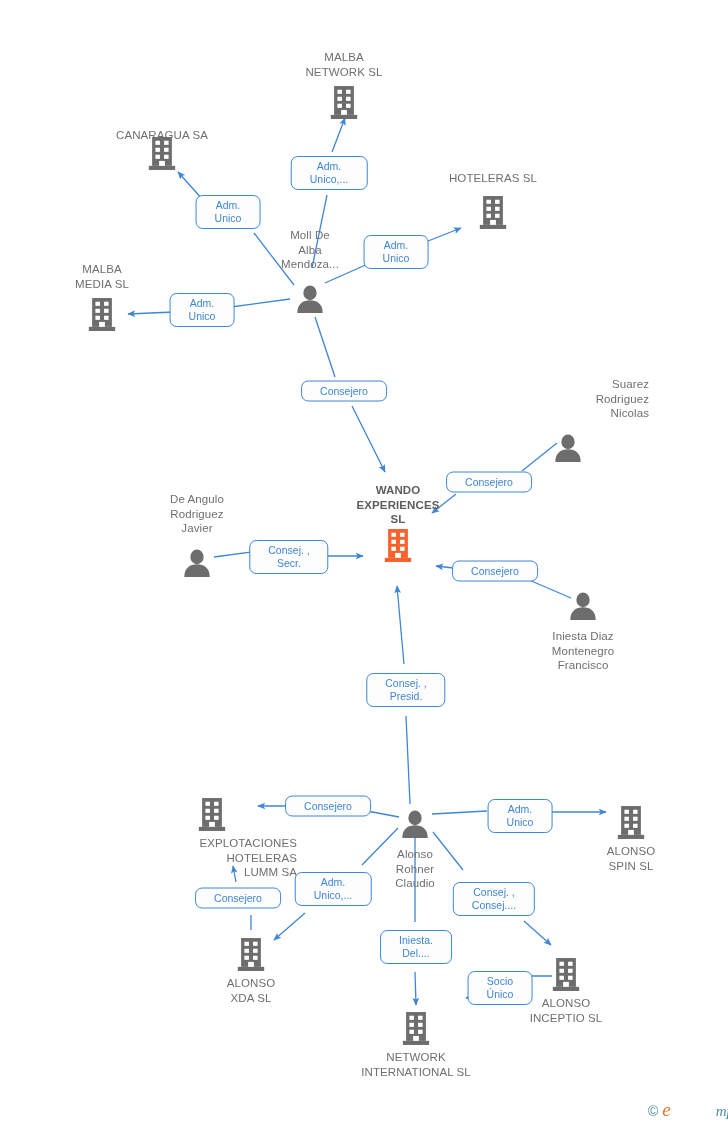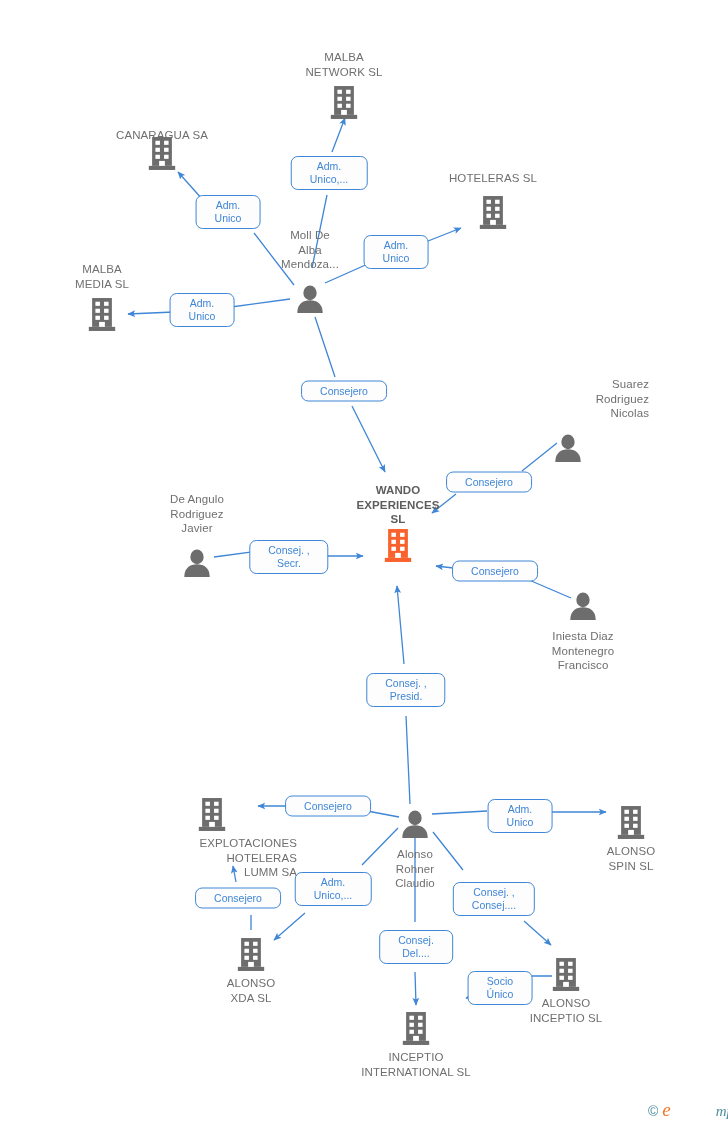--- a/index.html
+++ b/index.html
@@ -322,21 +322,21 @@
           <rect x="9" y="5.5" width="5.5" height="5" fill="#fff"></rect>
           <rect x="19.5" y="5.5" width="5.5" height="5" fill="#fff"></rect>
           <rect x="9" y="14" width="5.5" height="5" fill="#fff"></rect>
           <rect x="19.5" y="14" width="5.5" height="5" fill="#fff"></rect>
           <rect x="9" y="22.5" width="5.5" height="5" fill="#fff"></rect>
           <rect x="19.5" y="22.5" width="5.5" height="5" fill="#fff"></rect>
           <rect x="13.5" y="30" width="7" height="6" fill="#fff"></rect>
         </svg>
       </div>
       <div class="node node-text" style="left: 416px; width: 170px; margin-left: 0px; top: 1050px;">
-        <div class="node-label">INCEPTIO
+        <div class="node-label">NETWORK
 INTERNATIONAL SL</div>
       </div>
       <div class="node icon-wrap" style="left: 416px; top: 1011px; width: 36px;">
         <svg width="28" height="35" viewBox="0 0 34 42">
           <rect x="5" y="1" width="24" height="35" fill="#6d6d6d"></rect>
           <rect x="1" y="36" width="32" height="5" fill="#6d6d6d"></rect>
           <rect x="9" y="5.5" width="5.5" height="5" fill="#fff"></rect>
           <rect x="19.5" y="5.5" width="5.5" height="5" fill="#fff"></rect>
           <rect x="9" y="14" width="5.5" height="5" fill="#fff"></rect>
           <rect x="19.5" y="14" width="5.5" height="5" fill="#fff"></rect>
@@ -360,21 +360,21 @@
       <div class="edge-label" style="left: 289px; top: 557px;">Consej. ,
 Secr.</div>
       <div class="edge-label" style="left: 495px; top: 571px;">Consejero</div>
       <div class="edge-label" style="left: 406px; top: 690px;">Consej. ,
 Presid.</div>
       <div class="edge-label" style="left: 328px; top: 806px;">Consejero</div>
       <div class="edge-label" style="left: 520px; top: 816px;">Adm.
 Unico</div>
       <div class="edge-label" style="left: 333px; top: 889px;">Adm.
 Unico,...</div>
-      <div class="edge-label" style="left: 416px; top: 947px;">Consej.
+      <div class="edge-label" style="left: 416px; top: 947px;">Iniesta.
 Del....</div>
       <div class="edge-label" style="left: 494px; top: 899px;">Consej. ,
 Consej....</div>
       <div class="edge-label" style="left: 238px; top: 898px;">Consejero</div>
       <div class="edge-label" style="left: 500px; top: 988px;">Socio
 Único</div>
     </div>
 
   <div class="watermark" style="left:648px; top:1102px;">
     <span class="wm-c">©</span>

